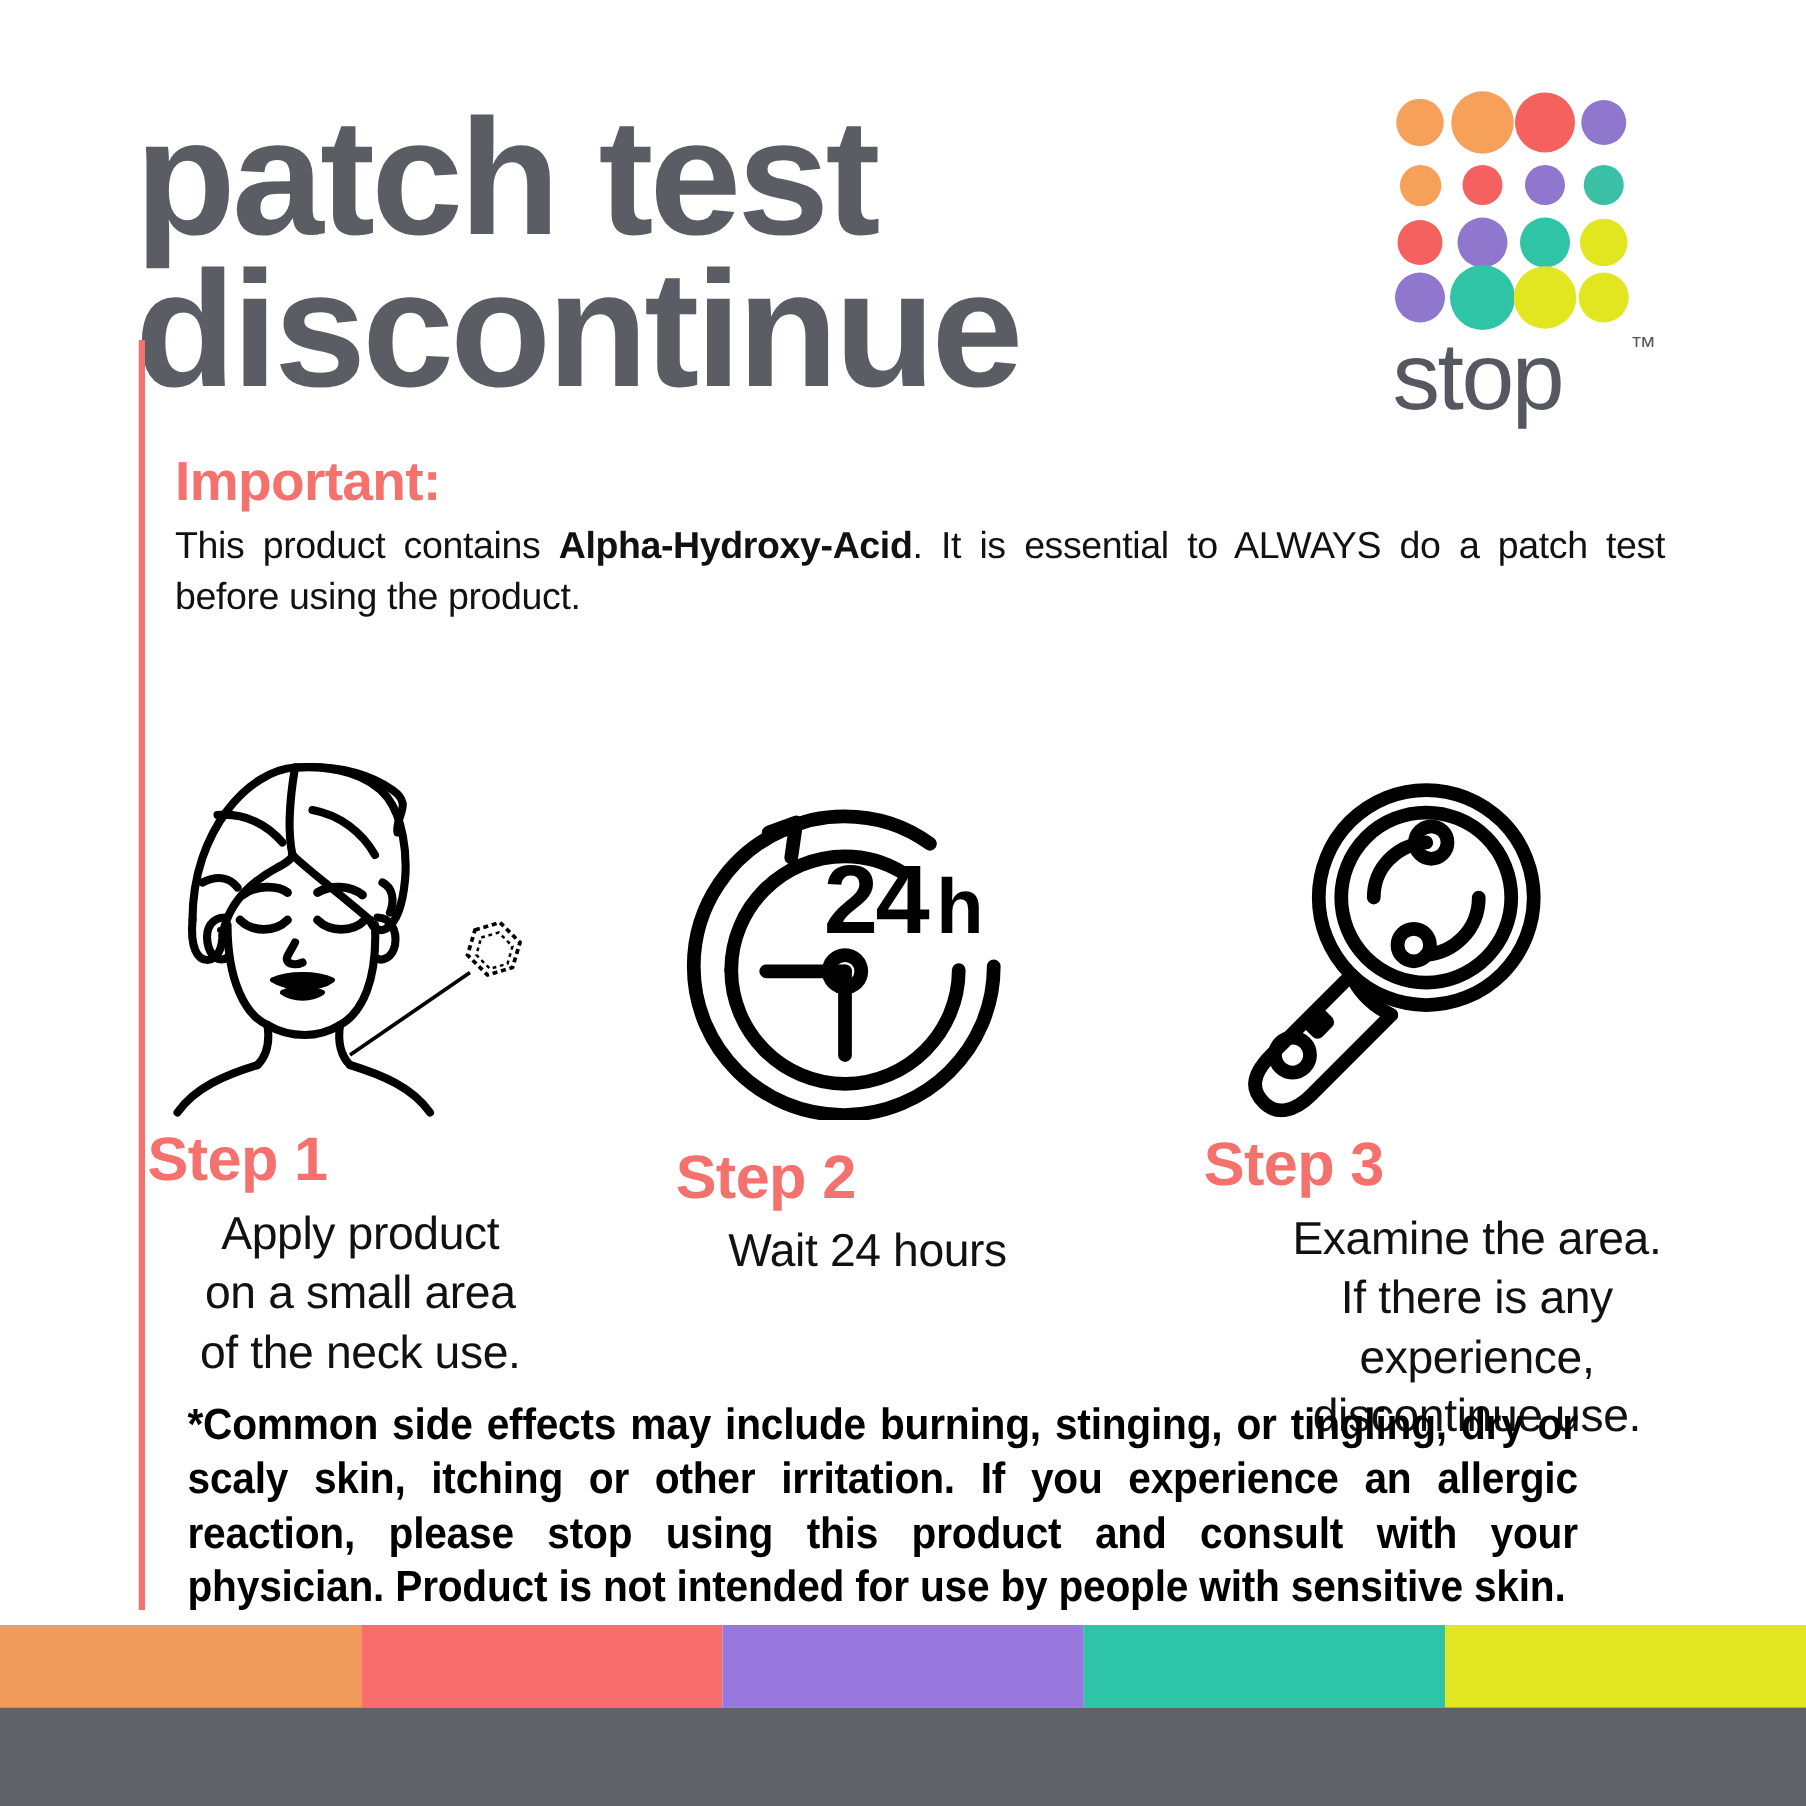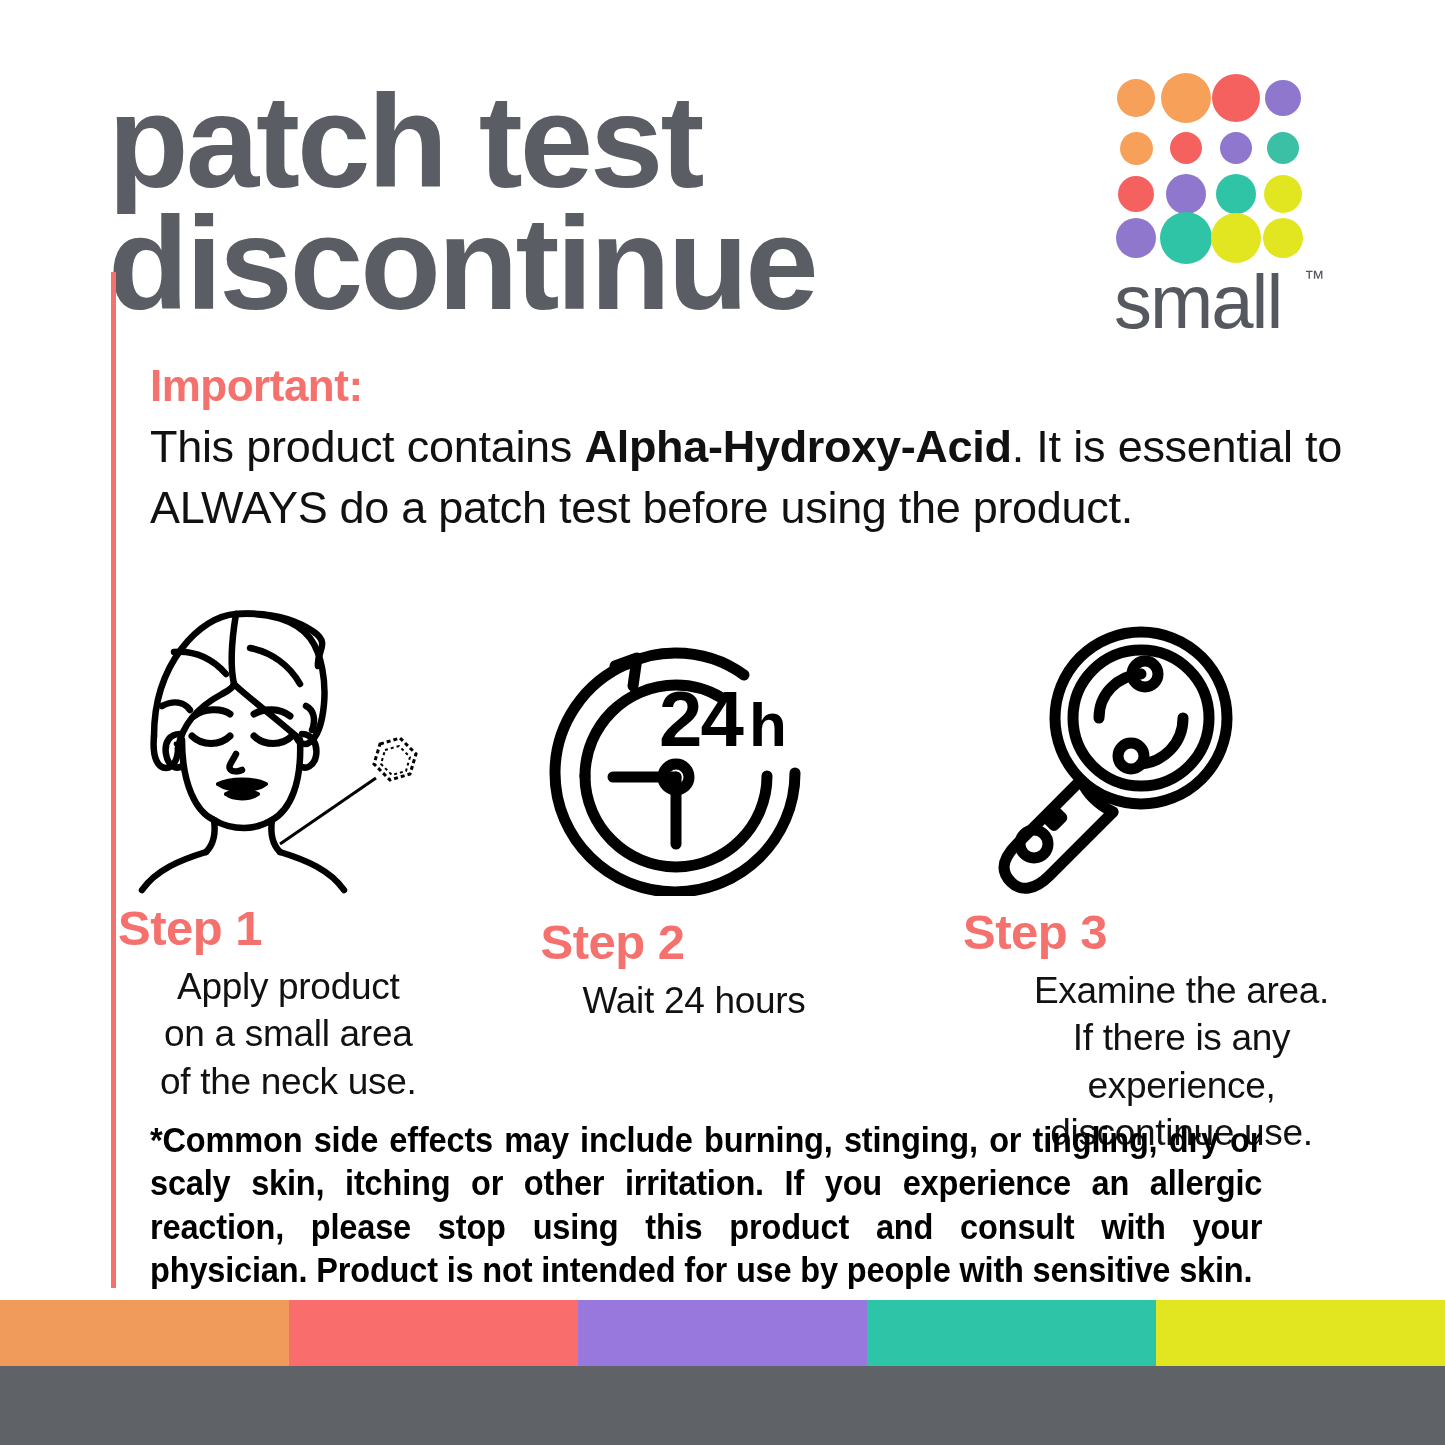--- a/index.html
+++ b/index.html
@@ -32,29 +32,29 @@
     position:absolute;left:196px;top:194px;
     font-family:"Liberation Sans",sans-serif;
     font-size:21px;color:#55585e;font-weight:normal;
   }
 
   
   .vrule{position:absolute;left:111px;top:272px;width:5px;height:1016px;
          background:#f4716d;}
 
   
-  .intro{position:absolute;left:150px;top:363px;width:1192px;}
+  .intro{position:absolute;left:140px;top:363px;width:1192px;}
   .important{
     font-family:"Liberation Sans",sans-serif;
     font-weight:bold;color:#f4716d;font-size:44px;line-height:1.05;
     letter-spacing:-0.5px;margin:0 0 8px 0;
   }
   .intro-body{
     font-family:"Liberation Sans",sans-serif;
-    color:#111;font-size:45px;line-height:1.35;
+    color:#111;font-size:30px;line-height:1.35;
     text-align:justify;text-align-last:left;margin:0;letter-spacing:-0.3px;
   }
   .intro-body b{font-weight:bold;}
 
   
   .steps{position:absolute;left:118px;top:608px;width:1240px;height:490px;
          display:flex;justify-content:space-between;align-items:flex-start;}
   .step{width:395px;display:flex;flex-direction:column;align-items:flex-start;}
   .step-art{height:282px;display:flex;align-items:flex-end;justify-content:center;}
   .step-label{
@@ -112,21 +112,21 @@
           <span class="dot" style="width: 32px; height: 32px; background: rgb(60, 192, 165); left: 159px; top: 60px;"></span>
           <span class="dot" style="width: 36px; height: 36px; background: rgb(244, 97, 95); left: 10px; top: 104px;"></span>
           <span class="dot" style="width: 40px; height: 40px; background: rgb(142, 119, 204); left: 58px; top: 102px;"></span>
           <span class="dot" style="width: 40px; height: 40px; background: rgb(46, 196, 165); left: 108px; top: 102px;"></span>
           <span class="dot" style="width: 38px; height: 38px; background: rgb(226, 230, 33); left: 156px; top: 103px;"></span>
           <span class="dot" style="width: 40px; height: 40px; background: rgb(142, 119, 204); left: 8px; top: 146px;"></span>
           <span class="dot" style="width: 52px; height: 52px; background: rgb(46, 196, 165); left: 52px; top: 140px;"></span>
           <span class="dot" style="width: 50px; height: 50px; background: rgb(226, 230, 33); left: 103px; top: 141px;"></span>
           <span class="dot" style="width: 40px; height: 40px; background: rgb(226, 230, 33); left: 155px; top: 146px;"></span>
         </div>
-      <div class="logo-word">small</div>
+      <div class="logo-word">stop</div>
       <div class="logo-tm">™</div>
     </div>
   </div>
 
   <div class="vrule"></div>
 
   <div class="intro">
     <div class="important">Important:</div>
     <p class="intro-body"><span>This product contains </span><b>Alpha-Hydroxy-Acid</b><span>. It is essential to ALWAYS do a patch test before using the product.</span></p>
   </div>

